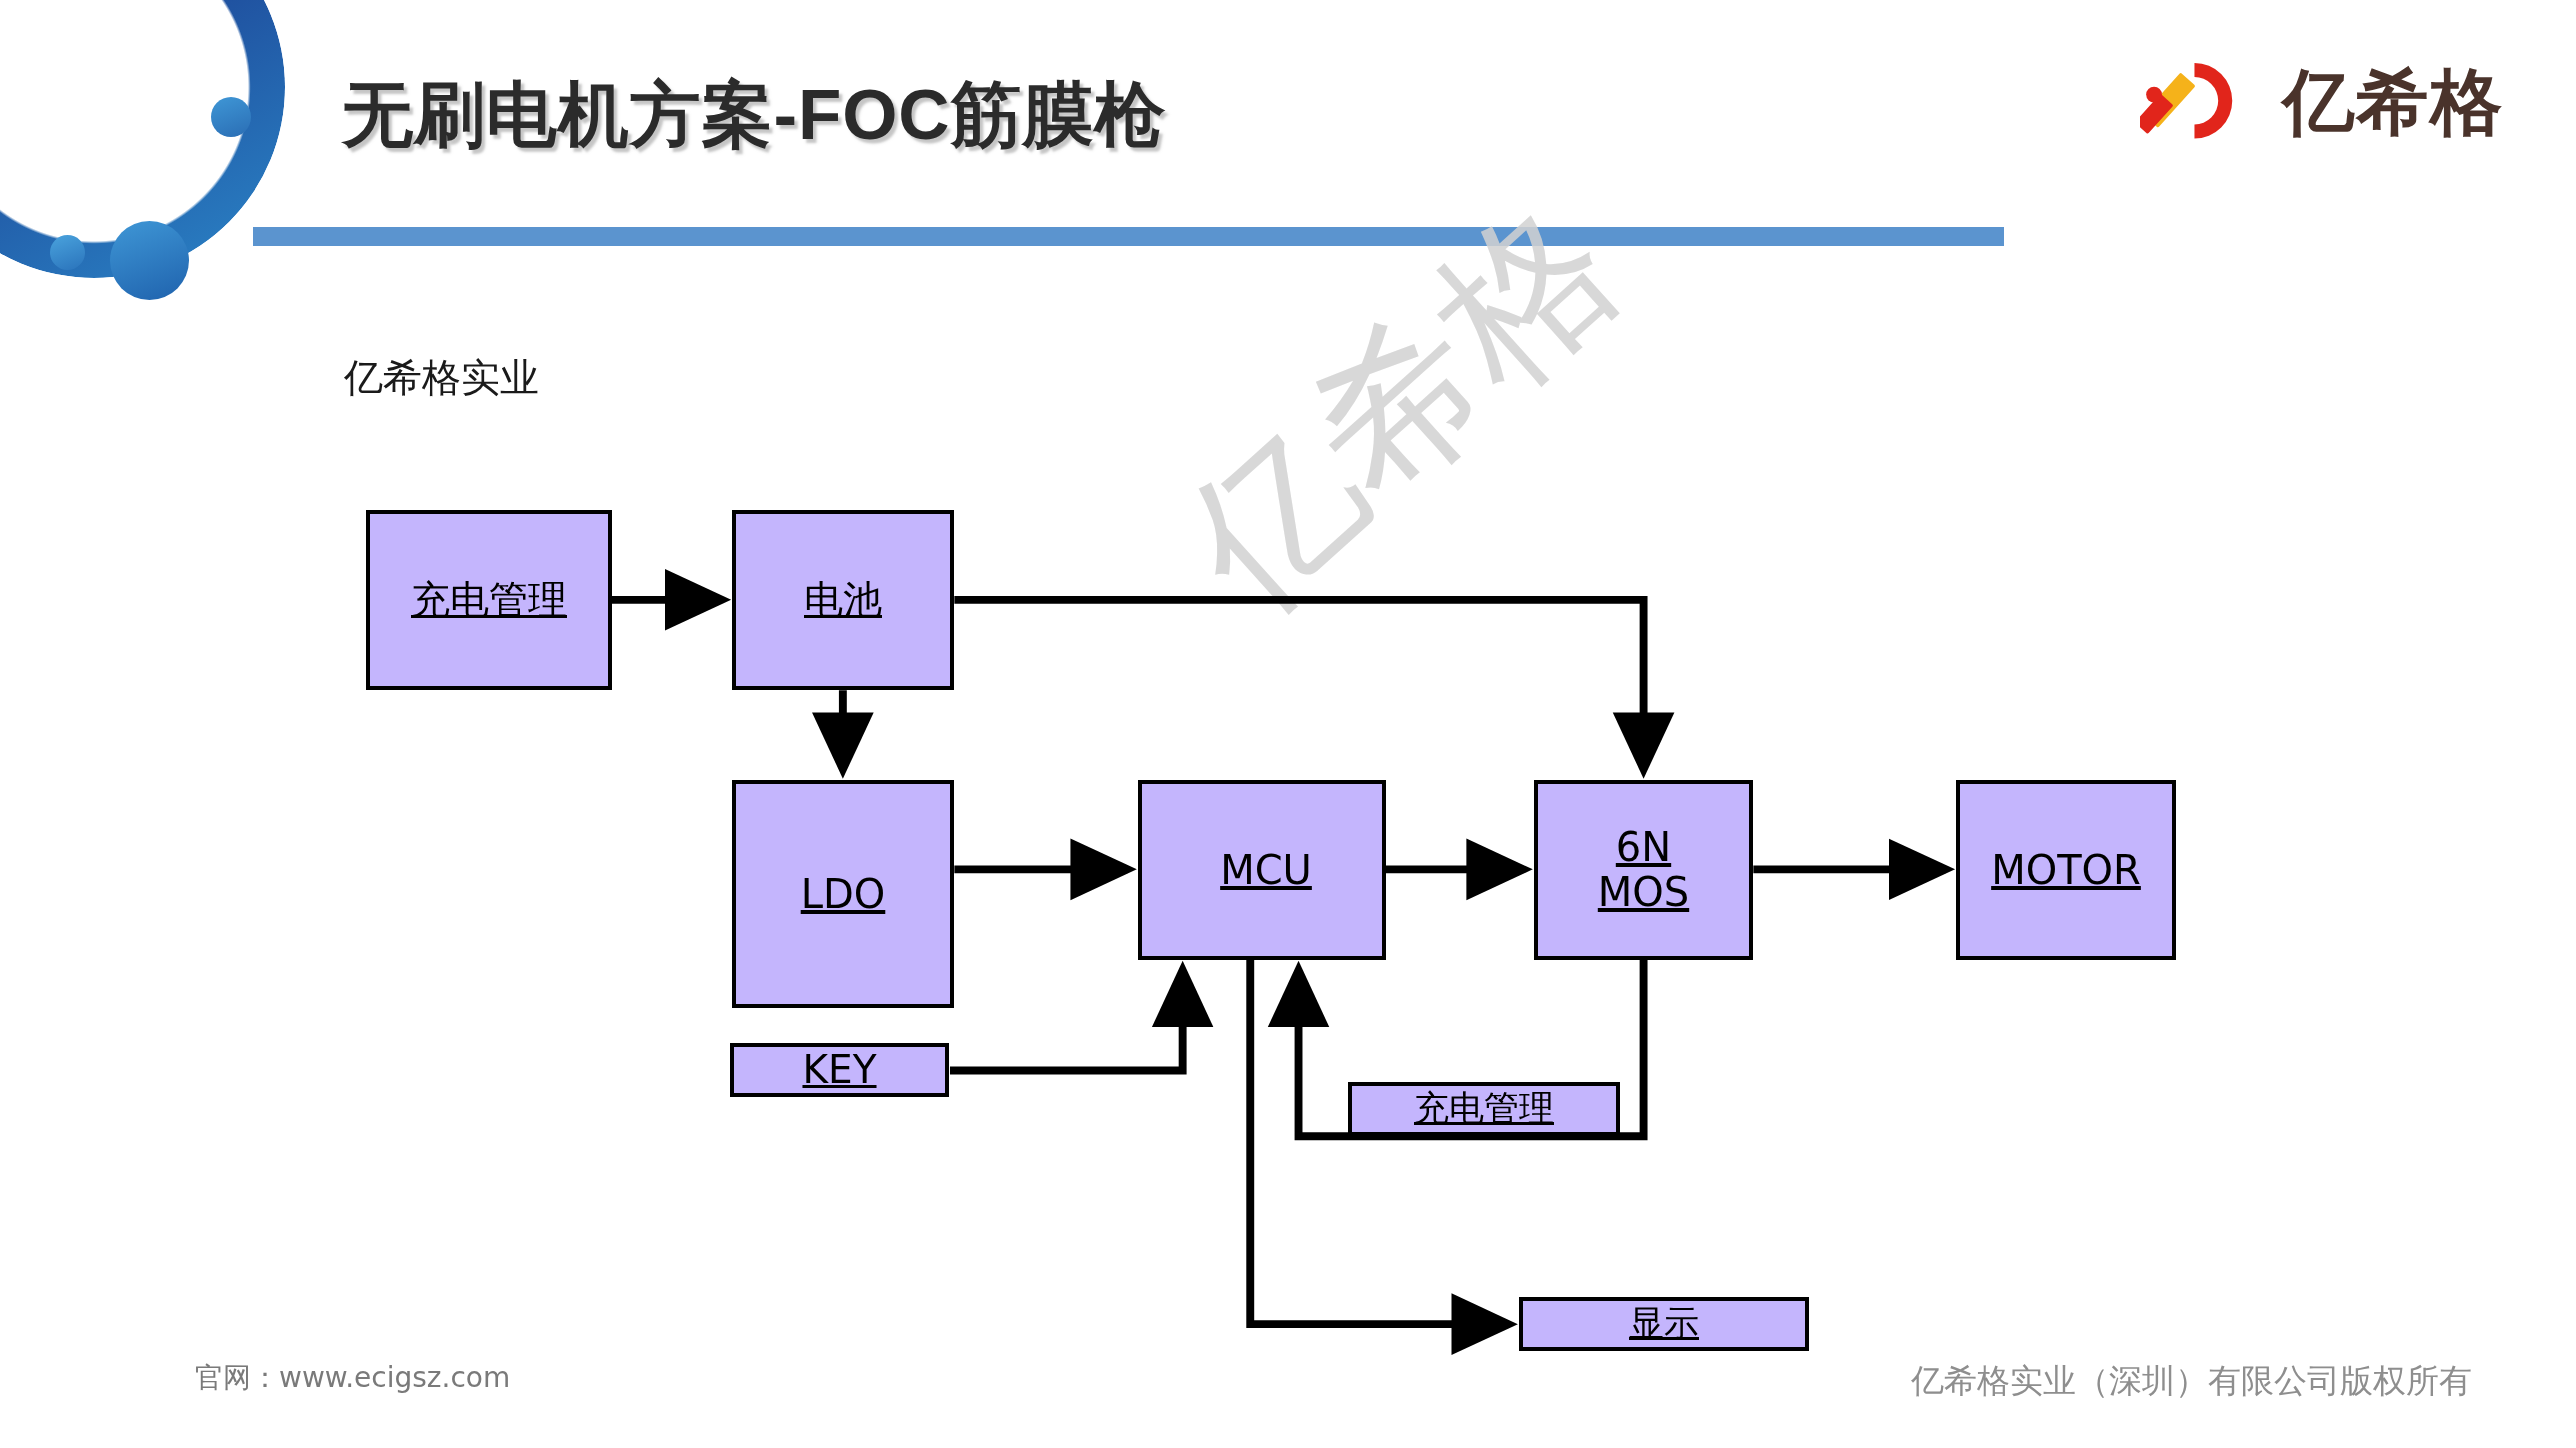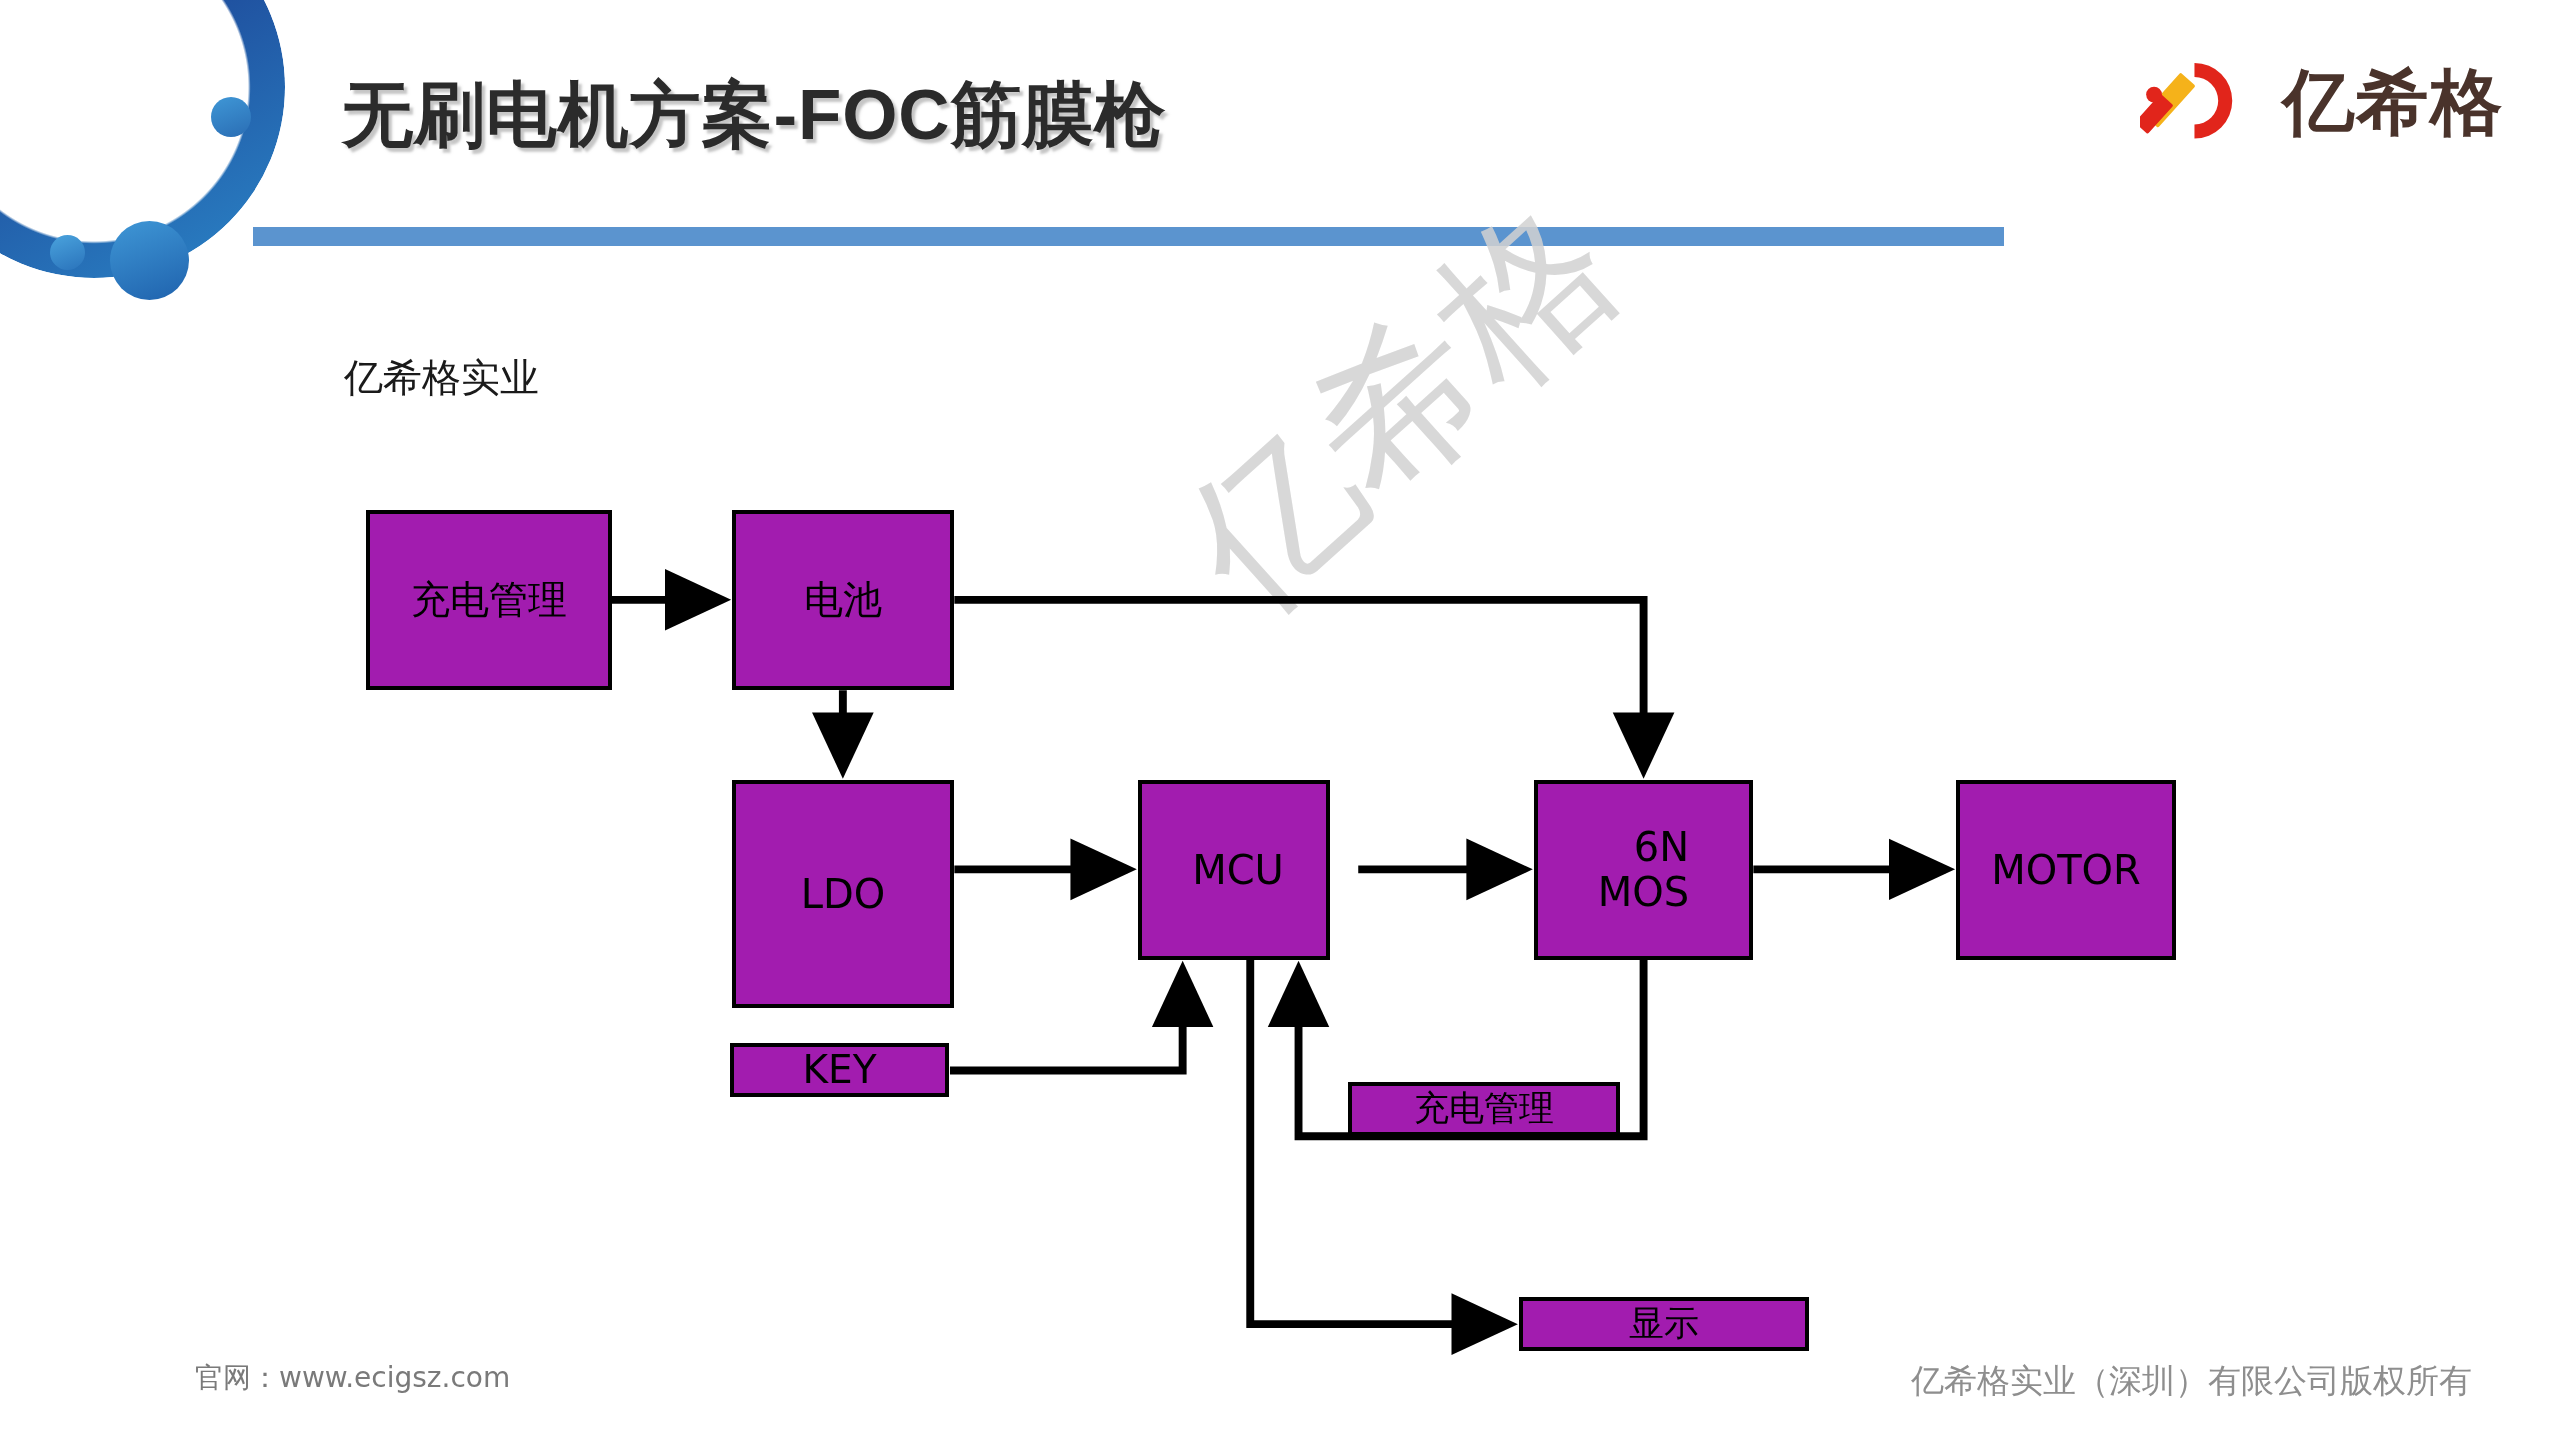--- a/index.html
+++ b/index.html
@@ -42,24 +42,24 @@
   
   .section-label{
     position:absolute;left:344px;top:351px;font-size:39px;color:#1a1a1a;
     font-family:"DejaVu Sans","Liberation Sans",sans-serif;white-space:nowrap;
   }
 
   .diagram{position:absolute;left:0;top:0;width:2576px;height:1449px;}
   .diagram svg{position:absolute;left:0;top:0;}
 
   .node{
-    position:absolute;background:#a21caf;border:4.4px solid #000;
-    display:flex;align-items:center;justify-content:center;text-align:right;
+    position:absolute;background:#c4b5fd;border:4.4px solid #000;
+    display:flex;align-items:center;justify-content:center;text-align:center;
     font-family:"DejaVu Sans","Liberation Sans",sans-serif;
-    color:#000;line-height:1.12;box-sizing:border-box;
+    color:#000;line-height:1.12;box-sizing:border-box;text-decoration:underline;
   }
 
   
   .watermark{
     position:absolute;left:1141px;top:492px;
     font-size:167px;color:#d2d2d2;opacity:.85;
     transform:rotate(-42deg);transform-origin:left top;
     font-family:"DejaVu Sans","Liberation Sans",sans-serif;
     white-space:nowrap;pointer-events:none;user-select:none;font-weight:400;
   }
@@ -132,21 +132,21 @@
       <path d="M1424,1093 L1424,1508 L1718,1508" marker-end="url(#ah)"></path>
     </g>
   </svg>
 
   <div class="node" style="left:366px;top:510px;width:246px;height:180px;font-size:39px;">充电管理</div>
 
   <div class="node" style="left:732px;top:510px;width:222px;height:180px;font-size:39px;">电池</div>
 
   <div class="node" style="left:732px;top:780px;width:222px;height:228px;font-size:40px;">LDO</div>
 
-  <div class="node" style="left:1138px;top:780px;width:192px;height:180px;font-size:40px;padding-left:8px;">MCU</div>
+  <div class="node" style="left:1138px;top:780px;width:248px;height:180px;font-size:40px;padding-left:8px;">MCU</div>
 
   <div class="node" style="left:1534px;top:780px;width:219px;height:180px;font-size:40px;white-space:pre-line;">6N
 MOS</div>
 
   <div class="node" style="left:1956px;top:780px;width:220px;height:180px;font-size:40px;">MOTOR</div>
 
   <div class="node" style="left:730px;top:1043px;width:219px;height:54px;font-size:39px;">KEY</div>
 
   <div class="node" style="left:1348px;top:1082px;width:272px;height:54px;font-size:35px;">充电管理</div>
 

